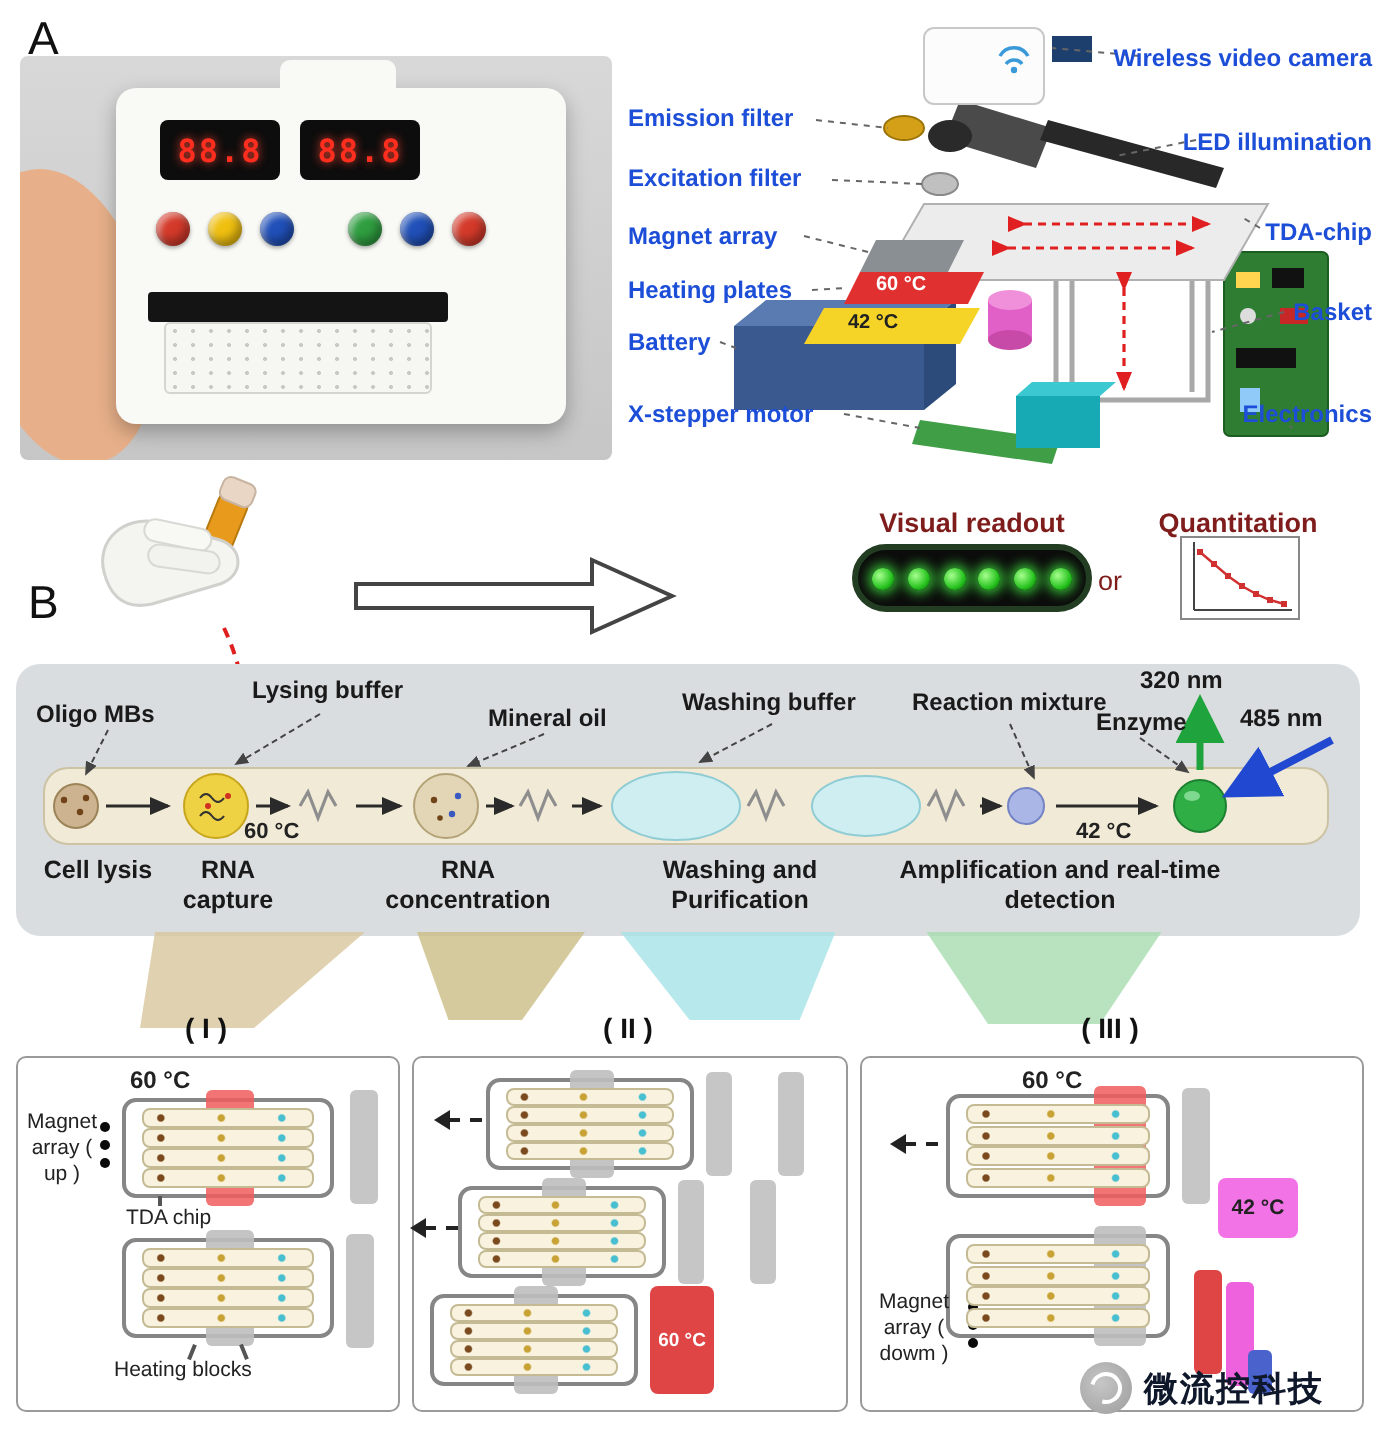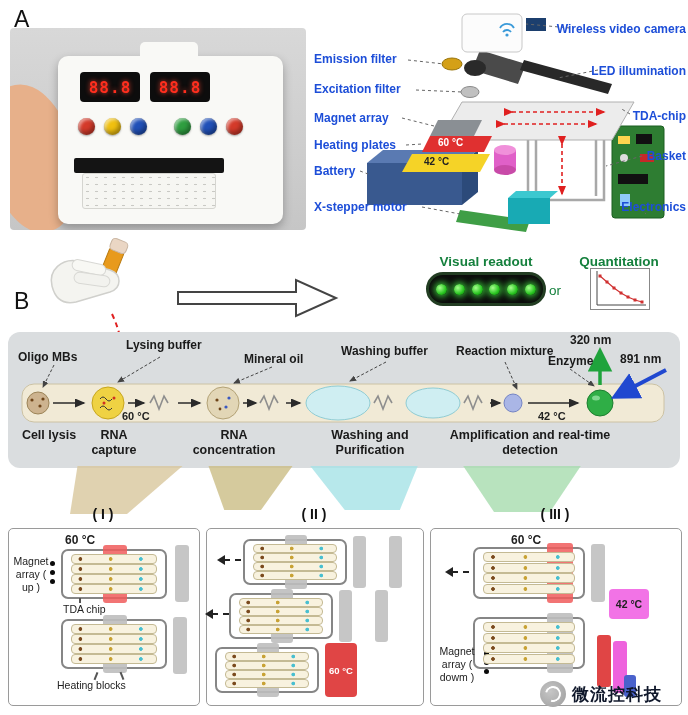--- a/index.html
+++ b/index.html
@@ -6,24 +6,24 @@
   .fig{position:relative;width:688px;height:715px;background:#fff;font-family:"Liberation Sans",sans-serif;overflow:hidden}
   .abs{position:absolute}
   .panel-letter{position:absolute;font:400 23px "Liberation Sans",sans-serif;color:#111}
   .sch-lbl{position:absolute;font:700 12px "Liberation Sans",sans-serif;color:#1d4ed8;white-space:nowrap}
   .band-lbl{position:absolute;font:700 12px "Liberation Sans",sans-serif;color:#1a1a1a;white-space:nowrap}
   .stage-lbl{position:absolute;font:700 12.5px/1.2 "Liberation Sans",sans-serif;color:#1a1a1a;text-align:center}
   .band-temp{position:absolute;font:700 11px "Liberation Sans",sans-serif;color:#222;white-space:nowrap}
   .ctemp{position:absolute;font:700 12px "Liberation Sans",sans-serif;color:#222;white-space:nowrap}
   .small-lbl{position:absolute;font:400 10.5px/1.25 "Liberation Sans",sans-serif;color:#222;text-align:center}
   .plate-temp{position:absolute;font:700 10px "Liberation Sans",sans-serif;white-space:nowrap}
-  .rtitle{position:absolute;font:700 13.5px "Liberation Sans",sans-serif;color:#15803d;text-align:center;white-space:nowrap}
+  .rtitle{position:absolute;font:700 13.5px "Liberation Sans",sans-serif;color:#7f1d1d;text-align:center;white-space:nowrap}
   .photo{position:absolute;left:10px;top:28px;width:296px;height:202px;background:linear-gradient(#d8d8d8,#c6c6c6);border-radius:4px;overflow:hidden}
   .hand-blob{position:absolute;background:#e7b08a}
-  .device{position:absolute;left:48px;top:28px;width:225px;height:168px;background:#f9f9f6;border-radius:10px;box-shadow:0 4px 10px rgba(0,0,0,.28)}
+  .device{position:absolute;left:48px;top:16px;width:225px;height:168px;background:#f9f9f6;border-radius:10px;box-shadow:0 4px 10px rgba(0,0,0,.28)}
   .device-cap{position:absolute;left:82px;top:-14px;width:58px;height:16px;background:#f9f9f6;border-radius:5px 5px 0 0}
   .display{position:absolute;top:16px;width:60px;height:30px;background:#0d0d0d;border-radius:4px;color:#ff2e1e;font:700 16px "DejaVu Sans Mono",monospace;display:flex;align-items:center;justify-content:center;letter-spacing:1px;text-shadow:0 0 5px rgba(255,70,50,.9)}
   .btn{position:absolute;top:62px;width:17px;height:17px;border-radius:50%;box-shadow:inset -2px -3px 4px rgba(0,0,0,.35),inset 2px 2px 3px rgba(255,255,255,.5),0 1px 2px rgba(0,0,0,.35)}
   .slot{position:absolute;left:16px;top:102px;width:150px;height:15px;background:#141414;border-radius:2px}
   .tray{position:absolute;left:24px;top:117px;width:132px;height:34px;background:#f6f6f2;border:1px solid #d5d5d0;border-radius:3px;background-image:radial-gradient(#c9c9c4 1px,transparent 1.3px);background-size:9px 7px}
   .band{position:absolute;left:8px;top:332px;width:672px;height:136px;background:#dadddf;border-radius:12px}
   .readout-device{position:absolute;left:426px;top:272px;width:120px;height:34px;display:flex;align-items:center;justify-content:space-evenly;background:#0c0c0c;border:3px solid #233d23;border-radius:18px;box-sizing:border-box}
   .led-dot{width:11px;height:11px;border-radius:50%;background:radial-gradient(circle at 35% 35%,#a6ff8e,#27c31f 60%,#0a5f0a);box-shadow:0 0 6px 2px rgba(70,255,70,.7)}
   .fan{position:absolute;opacity:.8}
   .cpanel-title{position:absolute;font:700 14px "Liberation Sans",sans-serif;text-align:center;color:#111}
@@ -275,21 +275,21 @@
       <line x1="658" y1="38" x2="610" y2="63" stroke="#2048d0" stroke-width="4" marker-end="url(#mBlu)"></line>
     </svg>
 
     <span class="band-lbl" style="left:10px;top:18px">Oligo MBs</span>
     <span class="band-lbl" style="left:118px;top:6px">Lysing buffer</span>
     <span class="band-lbl" style="left:236px;top:20px">Mineral oil</span>
     <span class="band-lbl" style="left:333px;top:12px">Washing buffer</span>
     <span class="band-lbl" style="left:448px;top:12px">Reaction mixture</span>
     <span class="band-lbl" style="left:540px;top:22px">Enzyme</span>
     <span class="band-lbl" style="left:562px;top:1px">320 nm</span>
-    <span class="band-lbl" style="left:612px;top:20px">891 nm</span>
+    <span class="band-lbl" style="left:612px;top:20px">485 nm</span>
     <span class="band-temp" style="left:114px;top:78px">60 °C</span>
     <span class="band-temp" style="left:530px;top:78px">42 °C</span>
 
     <span class="stage-lbl" style="left:4px;top:96px;width:74px">Cell lysis</span>
     <span class="stage-lbl" style="left:74px;top:96px;width:64px">RNA capture</span>
     <span class="stage-lbl" style="left:180px;top:96px;width:92px">RNA concentration</span>
     <span class="stage-lbl" style="left:298px;top:96px;width:128px">Washing and Purification</span>
     <span class="stage-lbl" style="left:440px;top:96px;width:164px">Amplification and real-time detection</span>
   </div>
 

